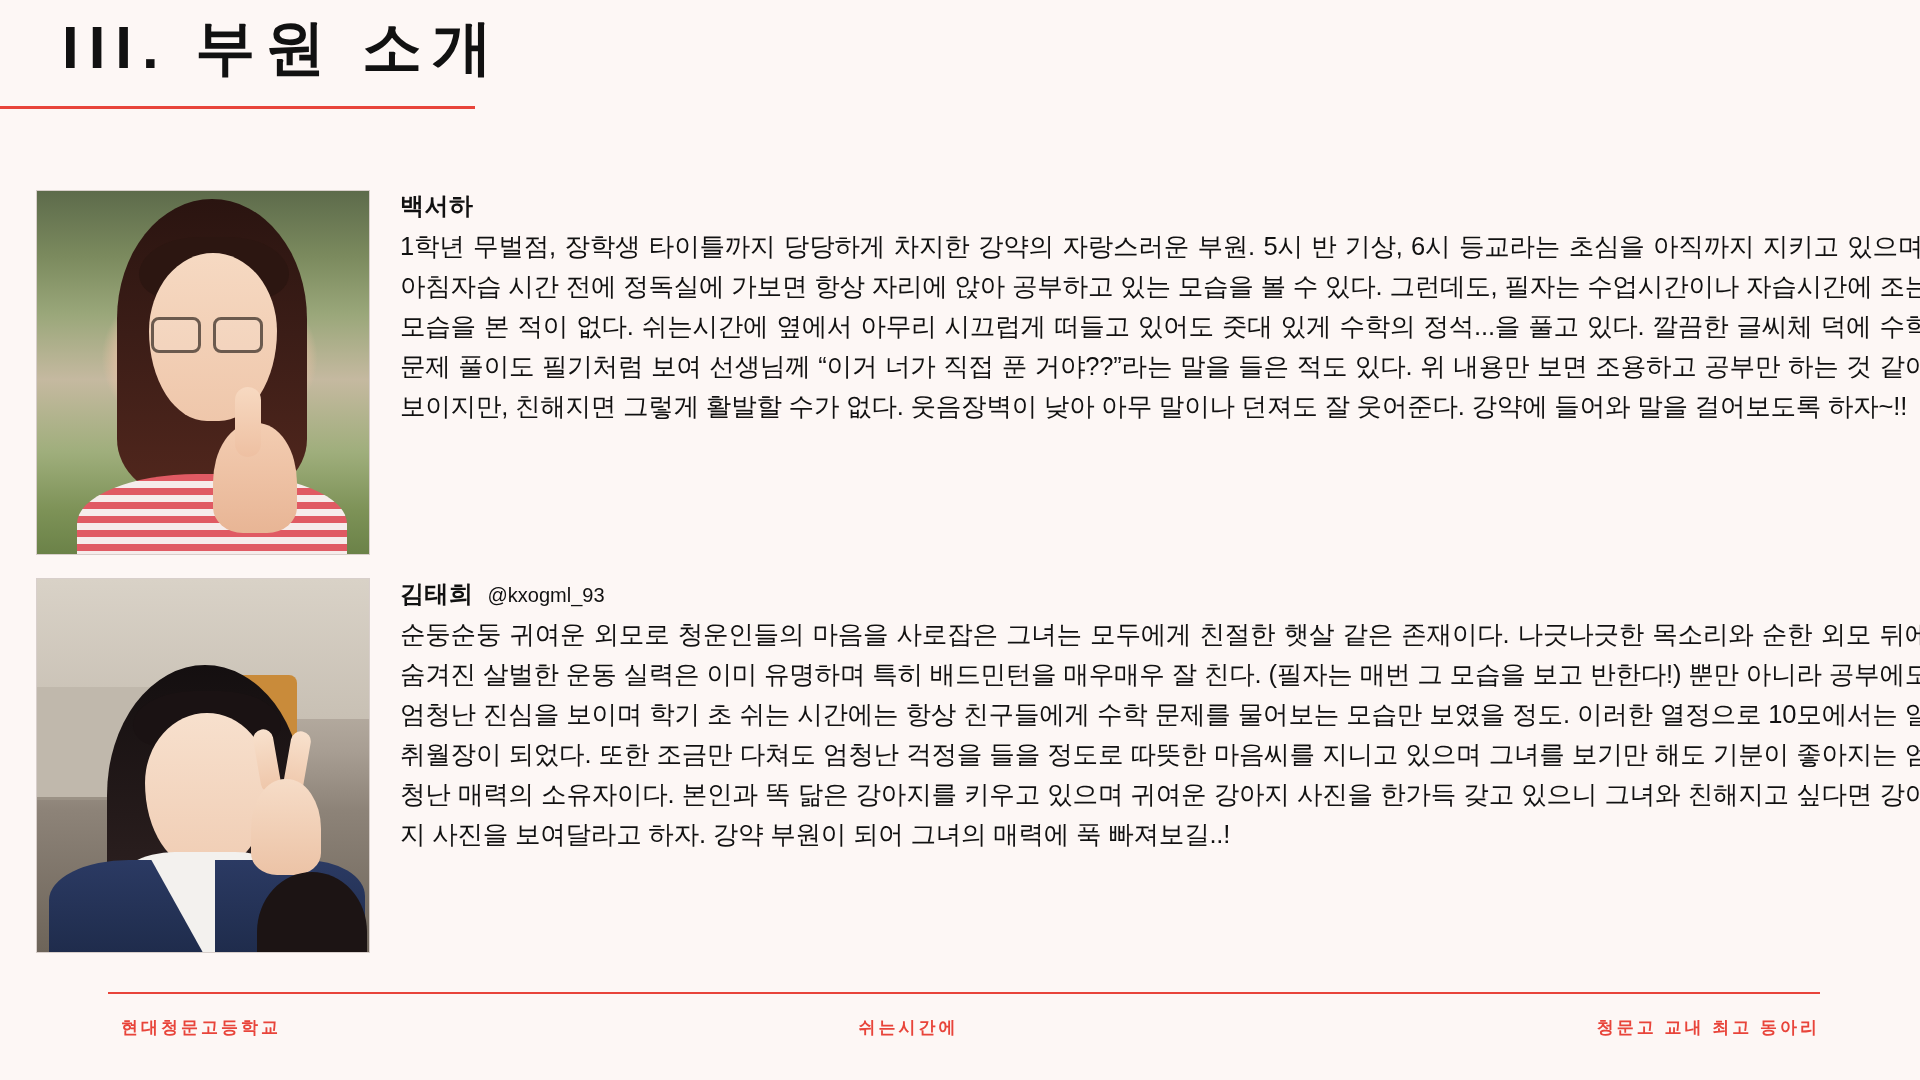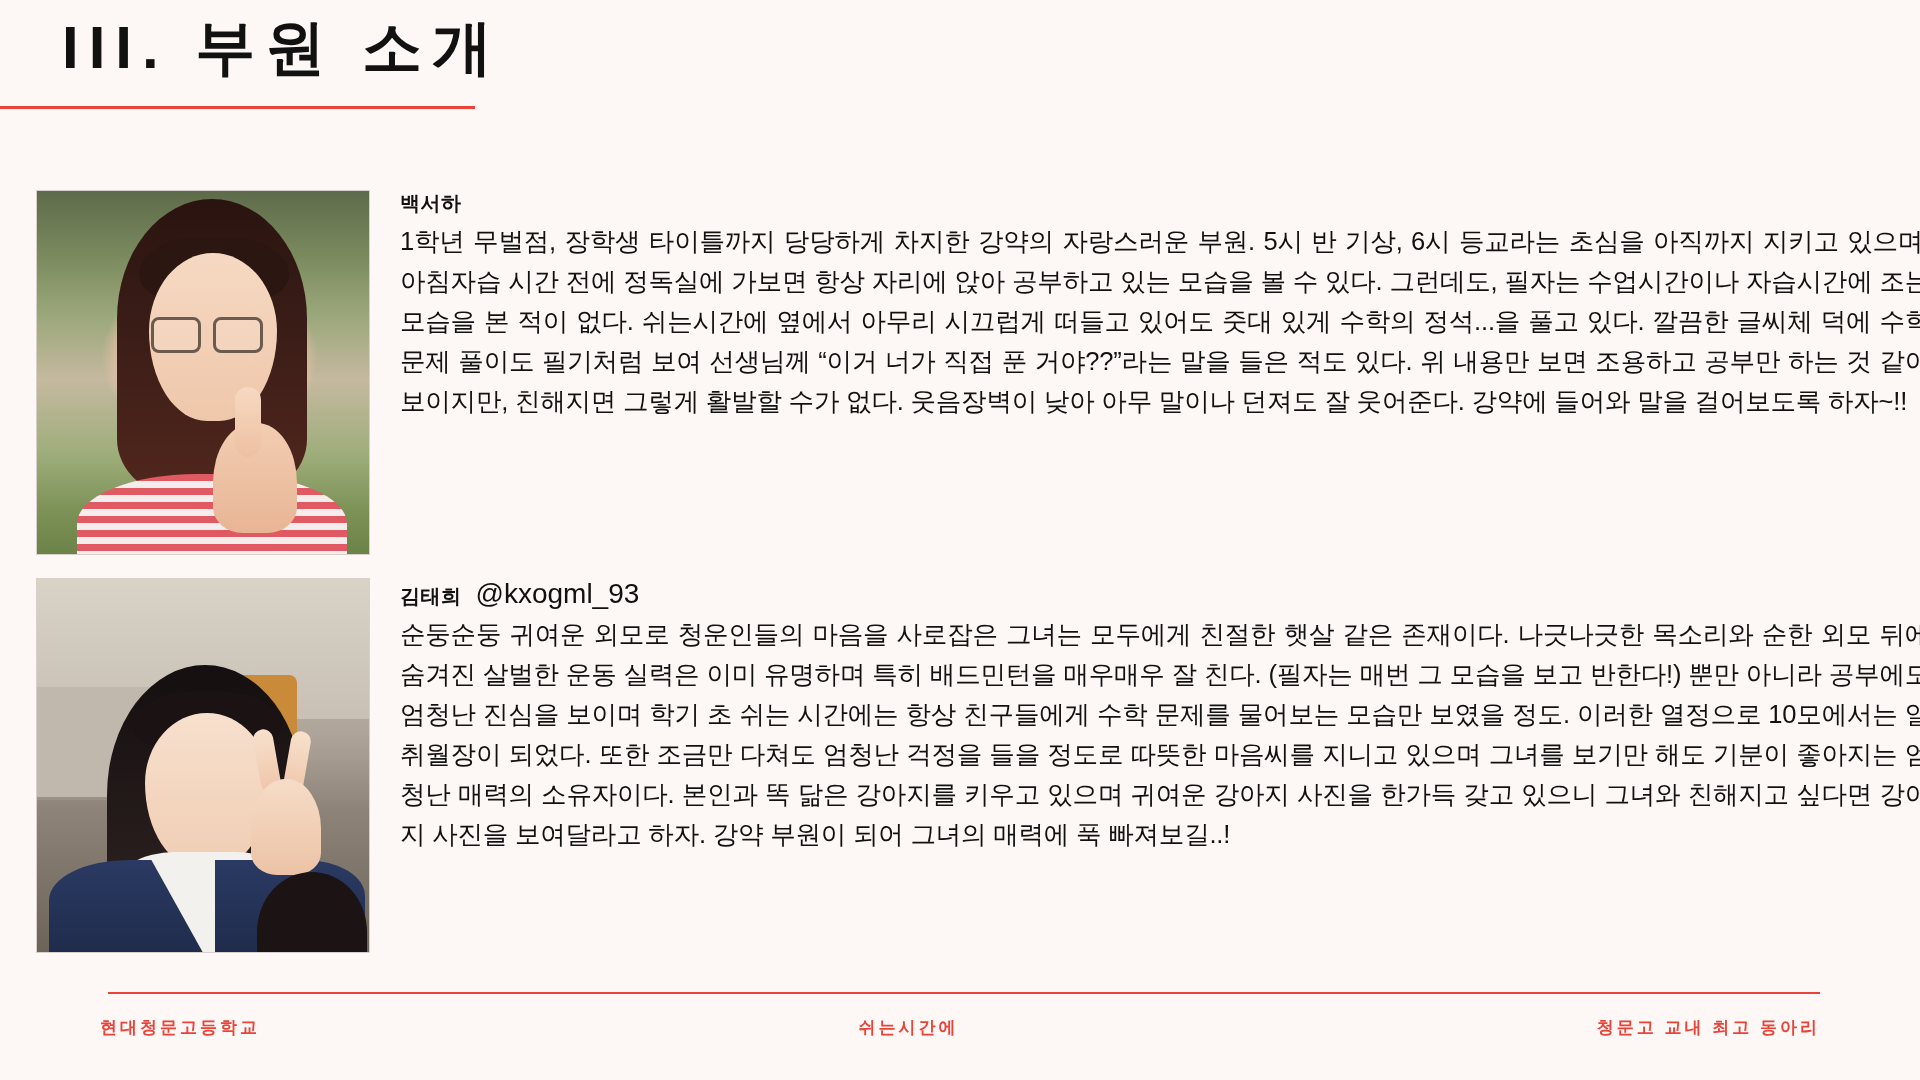--- a/index.html
+++ b/index.html
@@ -232,28 +232,28 @@
   }
 
   .member-head {
     display: flex;
     align-items: baseline;
     gap: 14px;
     margin-bottom: 4px;
   }
 
   .member-name {
+    font-size: 24px;
+    font-weight: bold;
+    color: #111111;
+    letter-spacing: 0.5px;
+  }
+
+  .member-handle {
     font-size: 20px;
-    font-weight: bold;
-    color: #111111;
-    letter-spacing: 0.5px;
-  }
-
-  .member-handle {
-    font-size: 28px;
     color: #111111;
     letter-spacing: 0px;
   }
 
   .member-body {
     font-size: 25.5px;
     line-height: 40px;
     color: #111111;
     text-align: justify;
     text-justify: inter-character;
@@ -280,20 +280,21 @@
     justify-content: space-between;
     align-items: center;
   }
 
   .footer span {
     font-size: 17px;
     font-weight: bold;
     color: #e8443a;
     letter-spacing: 3px;
     white-space: nowrap;
+    margin-left: 21px;
   }
   .footer .f-center { margin-left: -40px; }
 </style>
 </head>
 <body>
 
 <div class="page">
 
   <div class="title">III.  부원 소개</div>
   <div class="title-rule"></div>

